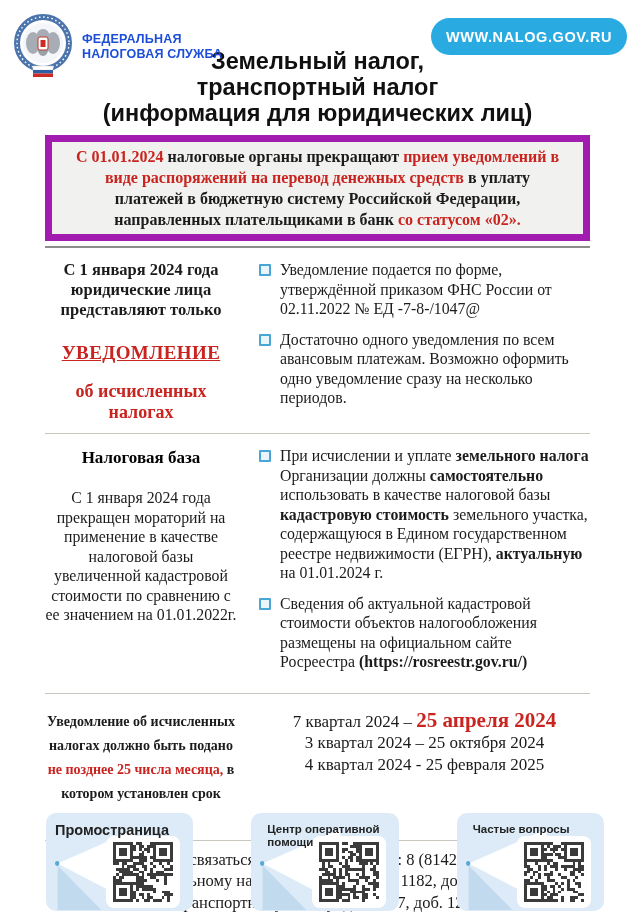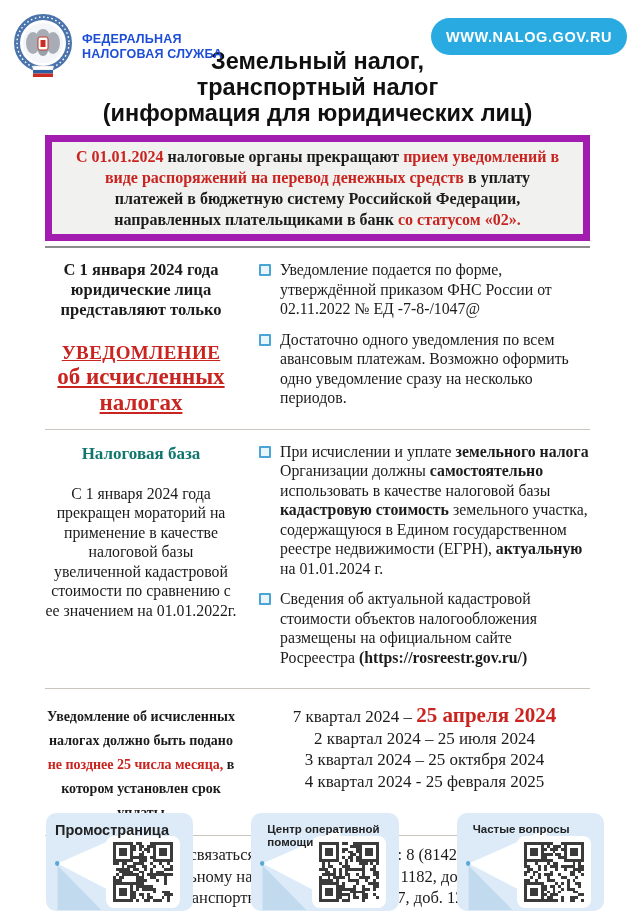--- a/index.html
+++ b/index.html
@@ -28,22 +28,22 @@
   
   .two-col{display:flex;margin:0 45px;padding:12px 0 10px;}
   .col-left{width:192px;flex:none;text-align:center;}
   .col-right{flex:1;padding-left:22px;}
   .bullet-row{display:flex;gap:9px;margin-bottom:11px;font-size:15.8px;line-height:19.5px;}
   .bullet-sq{width:8px;height:8px;border:2.5px solid #49a5d6;background:#eaf5fb;border-radius:1px;
              flex:none;margin-top:4px;}
   .s1-left-intro{font-weight:bold;font-size:16.5px;line-height:20px;}
   .s1-emph{margin-top:22px;color:#c9241f;font-weight:bold;}
   .s1-emph .l1{font-size:19px;text-decoration:underline;letter-spacing:.4px;}
-  .s1-emph .l2{font-size:23px;text-decoration:underline;}
-  .s2-left-title{color:#0f766e;font-weight:bold;font-size:17px;margin:2px 0 20px;}
+  .s1-emph .l2{font-size:18px;margin-top:17px;}
+  .s2-left-title{color:#000000;font-weight:bold;font-size:17px;margin:2px 0 20px;}
   .s2-left-text{font-size:15.8px;line-height:19.5px;}
   .s3-left{font-weight:bold;font-size:14px;line-height:24px;padding-top:4px;}
   .quarters{text-align:center;padding-top:4px;font-size:17px;line-height:20.5px;}
   .quarter-line{margin-bottom:1px;}
 
   
   .s-red{color:#c9241f;}
   .s-bold{font-weight:bold;margin-top:36px;}
   .s-big{font-size:21px;font-weight:bold;}
 
@@ -136,21 +136,20 @@
         <div><span>Сведения об актуальной кадастровой стоимости объектов налогообложения размещены на официальном сайте Росреестра </span><span class="s-bold">(https://rosreestr.gov.ru/)</span></div>
       </div>
     </div>
   </div>
   <hr class="hr-thin">
 
   <div class="two-col">
     <div class="col-left s3-left"><span>Уведомление об исчисленных налогах должно быть подано </span><span class="s-red">не позднее 25 числа месяца,</span><span> в котором установлен срок уплаты</span></div>
     <div class="col-right quarters">
       <div class="quarter-line"><span>7 квартал  2024 – </span><span class="s-red s-big">25 апреля 2024</span></div>
-      <div class="quarter-line"><span>2 квартал  2024 – 25 июля 2024</span></div>
       <div class="quarter-line"><span>3 квартал  2024 – 25 октября 2024</span></div>
       <div class="quarter-line"><span>4 квартал  2024 - 25 февраля 2025</span></div>
     </div>
   </div>
   <hr class="hr-thin">
 
   <div class="contact">
     <div>Вы можете связаться с нами по телефону: 8 (8142) 44-53-71</div>
     <div>по земельному налогу: доб. 1239, доб. 1182, доб. 1172</div>
     <div>по транспортному налогу: доб.1207, доб. 1209</div>

